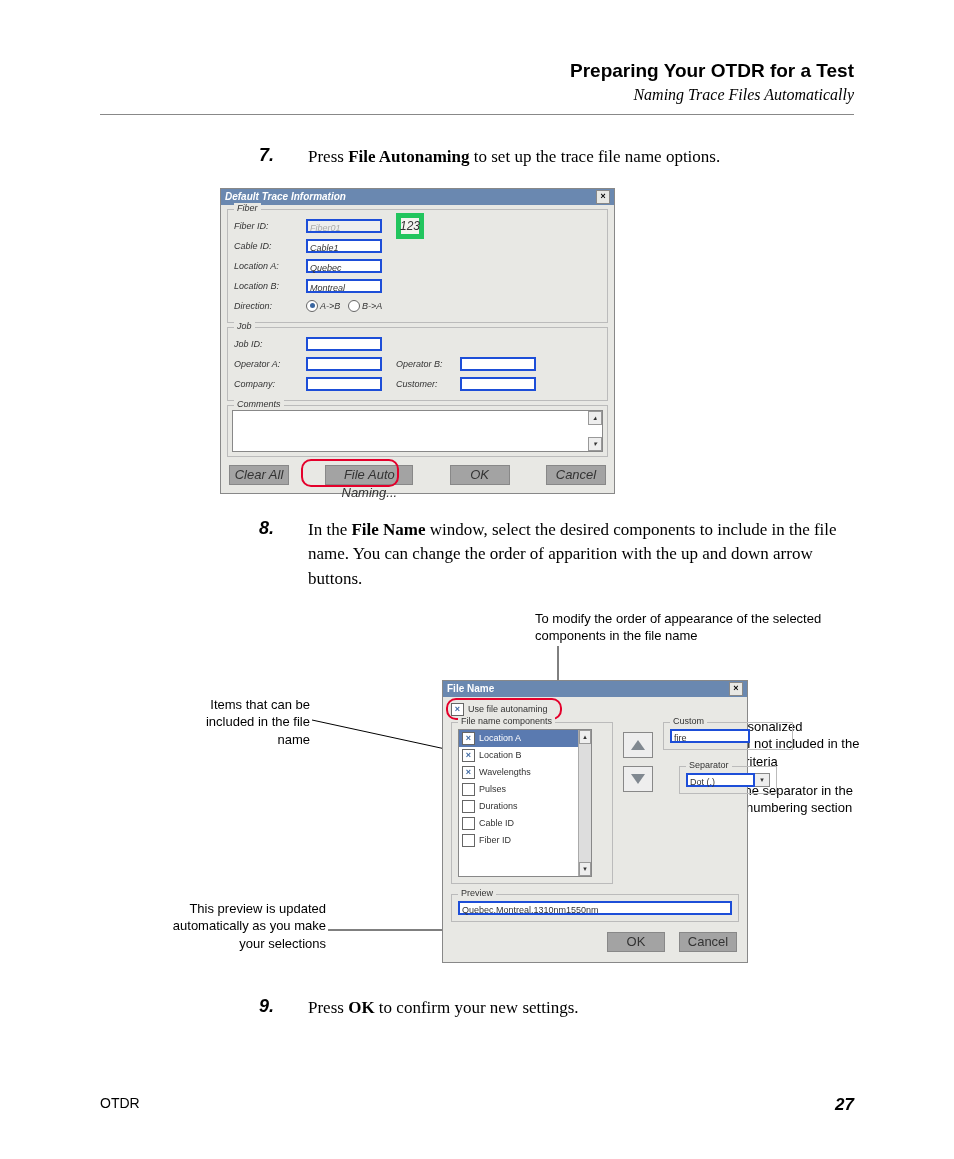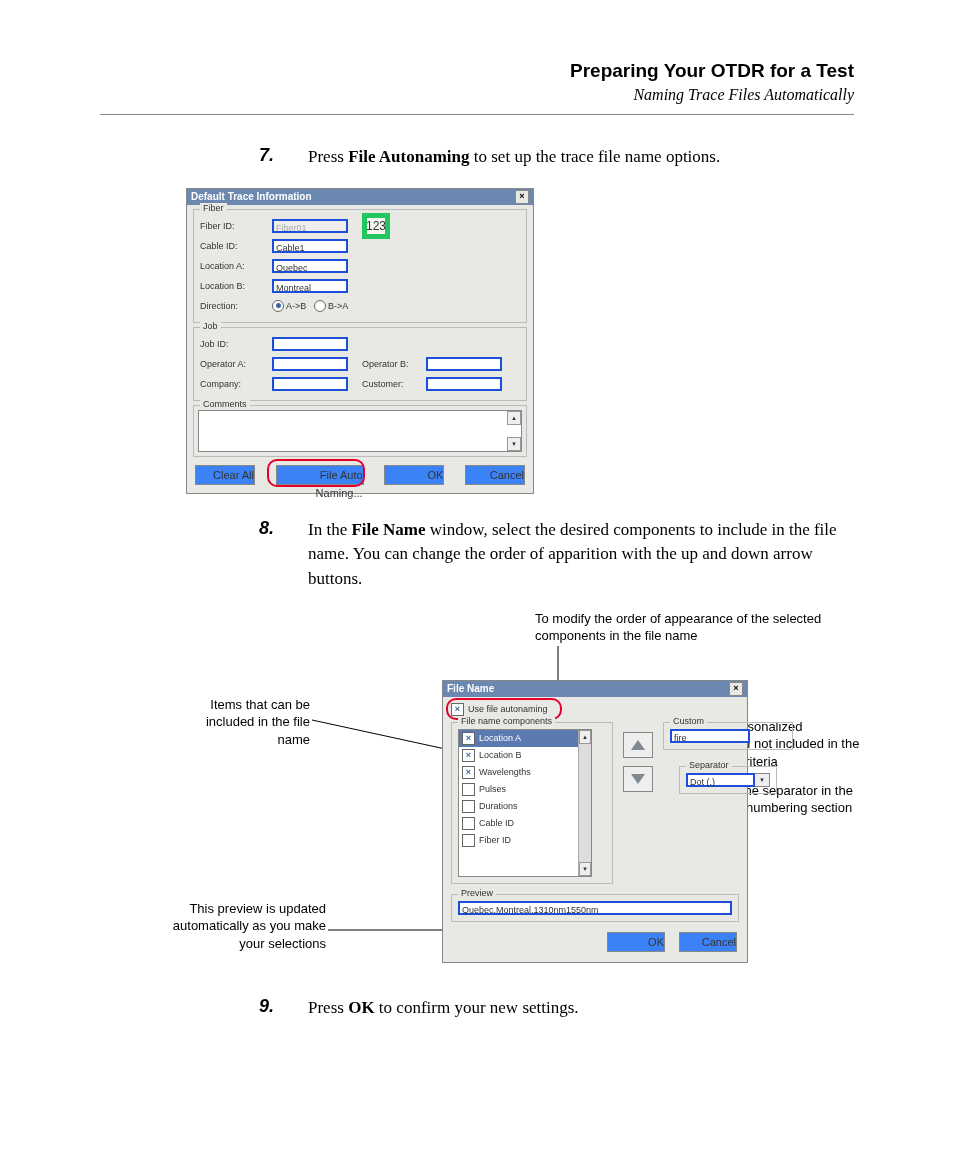--- a/index.html
+++ b/index.html
@@ -61,23 +61,24 @@
   .dlg {
     font-family: Tahoma, Arial, sans-serif;
     font-size: 10px;
     background: #e8e8e4;
     border: 1px solid #888;
     box-sizing: border-box;
     position: relative;
     color: #333;
   }
   #dlg1 {
-    width: 348px;
-    margin-left: 86px;
+    width: 395px;
+    margin-left: 120px;
     margin-bottom: 24px;
+    font-style: italic;
   }
   .dlg .titlebar {
     background: #6a88b0;
     color: #fff;
     font-weight: bold;
     height: 16px;
     line-height: 16px;
     padding: 0 4px;
     display: flex;
     justify-content: space-between;
@@ -133,23 +134,23 @@
     width: 10px; height: 10px; border: 1px solid #666; border-radius: 50%;
     display: inline-flex; align-items: center; justify-content: center;
     margin-right: 2px; background: #fff;
   }
   .radio .dot {
     width: 5px; height: 5px; border-radius: 50%; background: #3a66a0;
   }
   .btn {
     height: 20px;
     border: 1px solid #888;
-    background: #3b82f6;
-    font-size: 11px;
-    text-align: right;
+    background: #a3a3a3;
+    font-size: 13px;
+    text-align: center;
     line-height: 18px;
     display: inline-block;
     box-sizing: border-box;
   }
   .btn-row {
     display: flex;
     gap: 20px;
     padding: 6px 8px 8px 8px;
     justify-content: space-between;
   }
@@ -460,14 +461,18 @@
     </div>
   </div>
 
   <div class="step" style="margin-top:6px;">
     <div class="step-num">9.</div>
     <div class="step-text">
       <span>Press </span><b>OK</b><span> to confirm your new settings.</span>
     </div>
   </div>
 
+  <div class="footer">
+    <span>OTDR</span>
+    <span class="pg">27</span>
+  </div>
 
 </div>
 
 </body></html>

